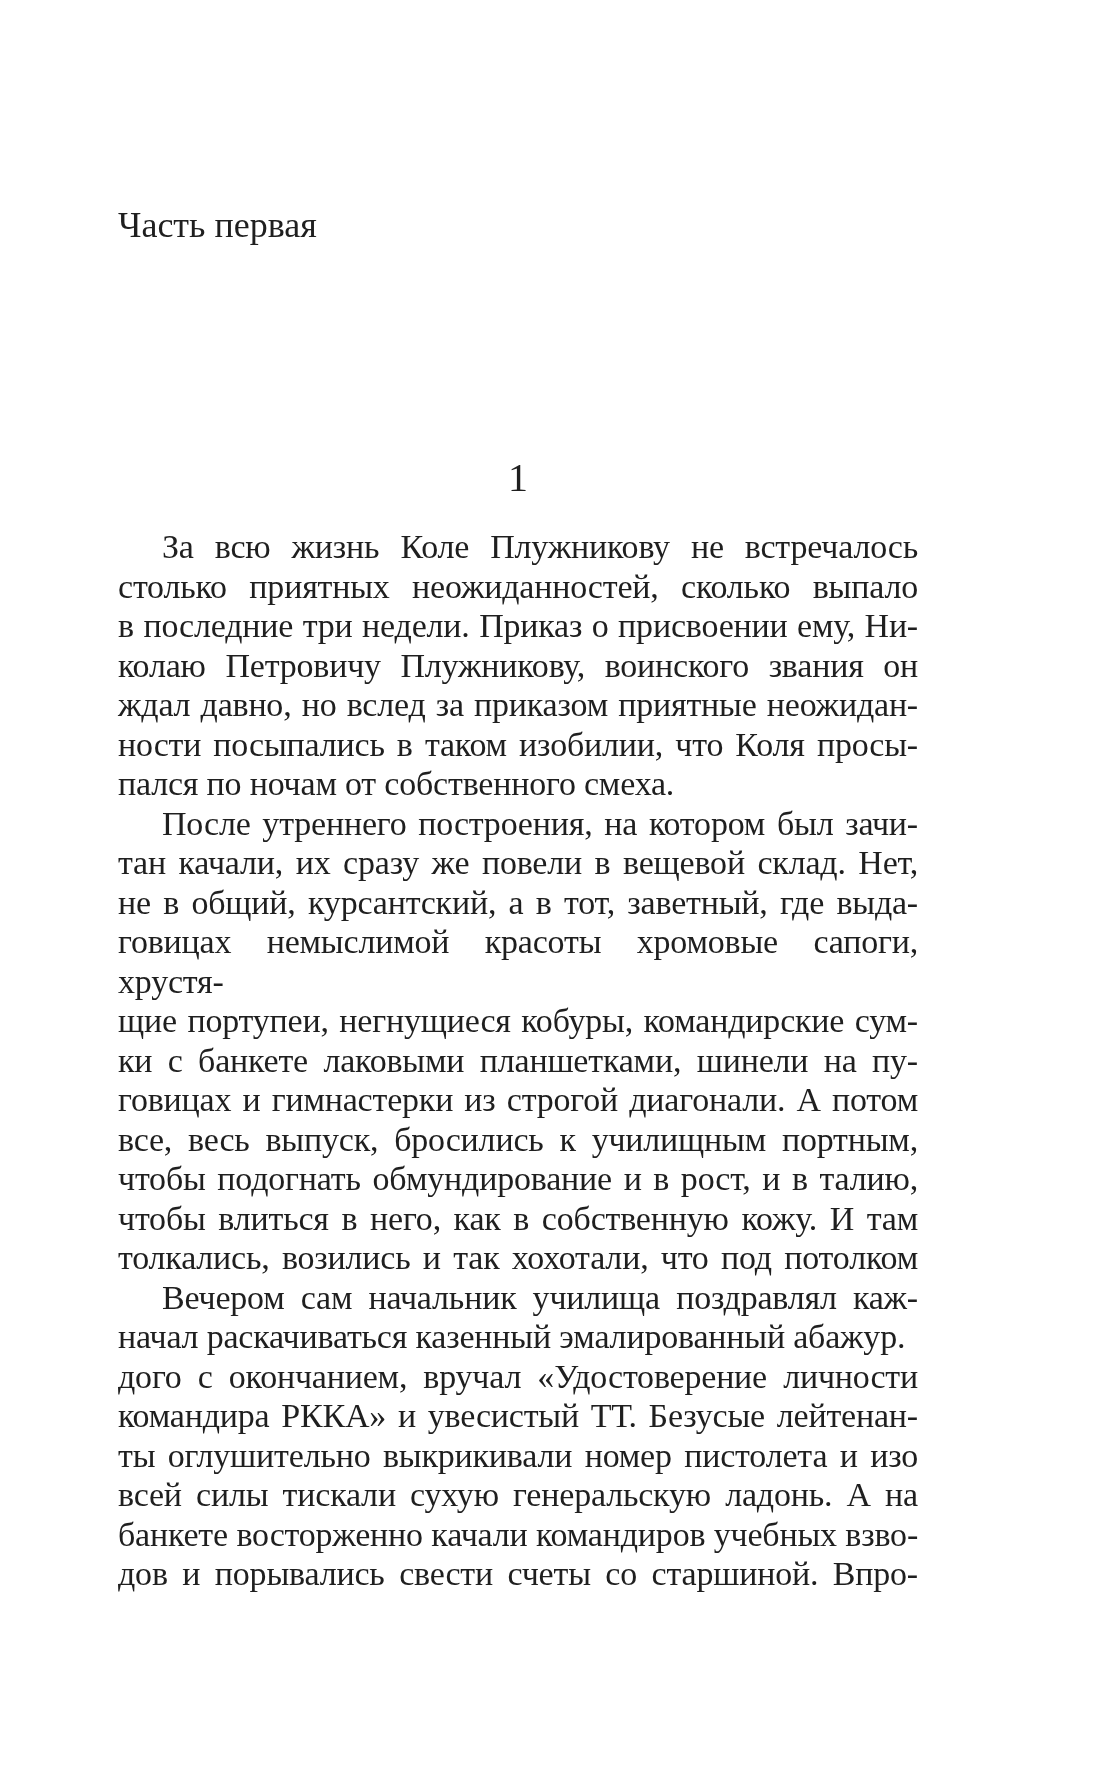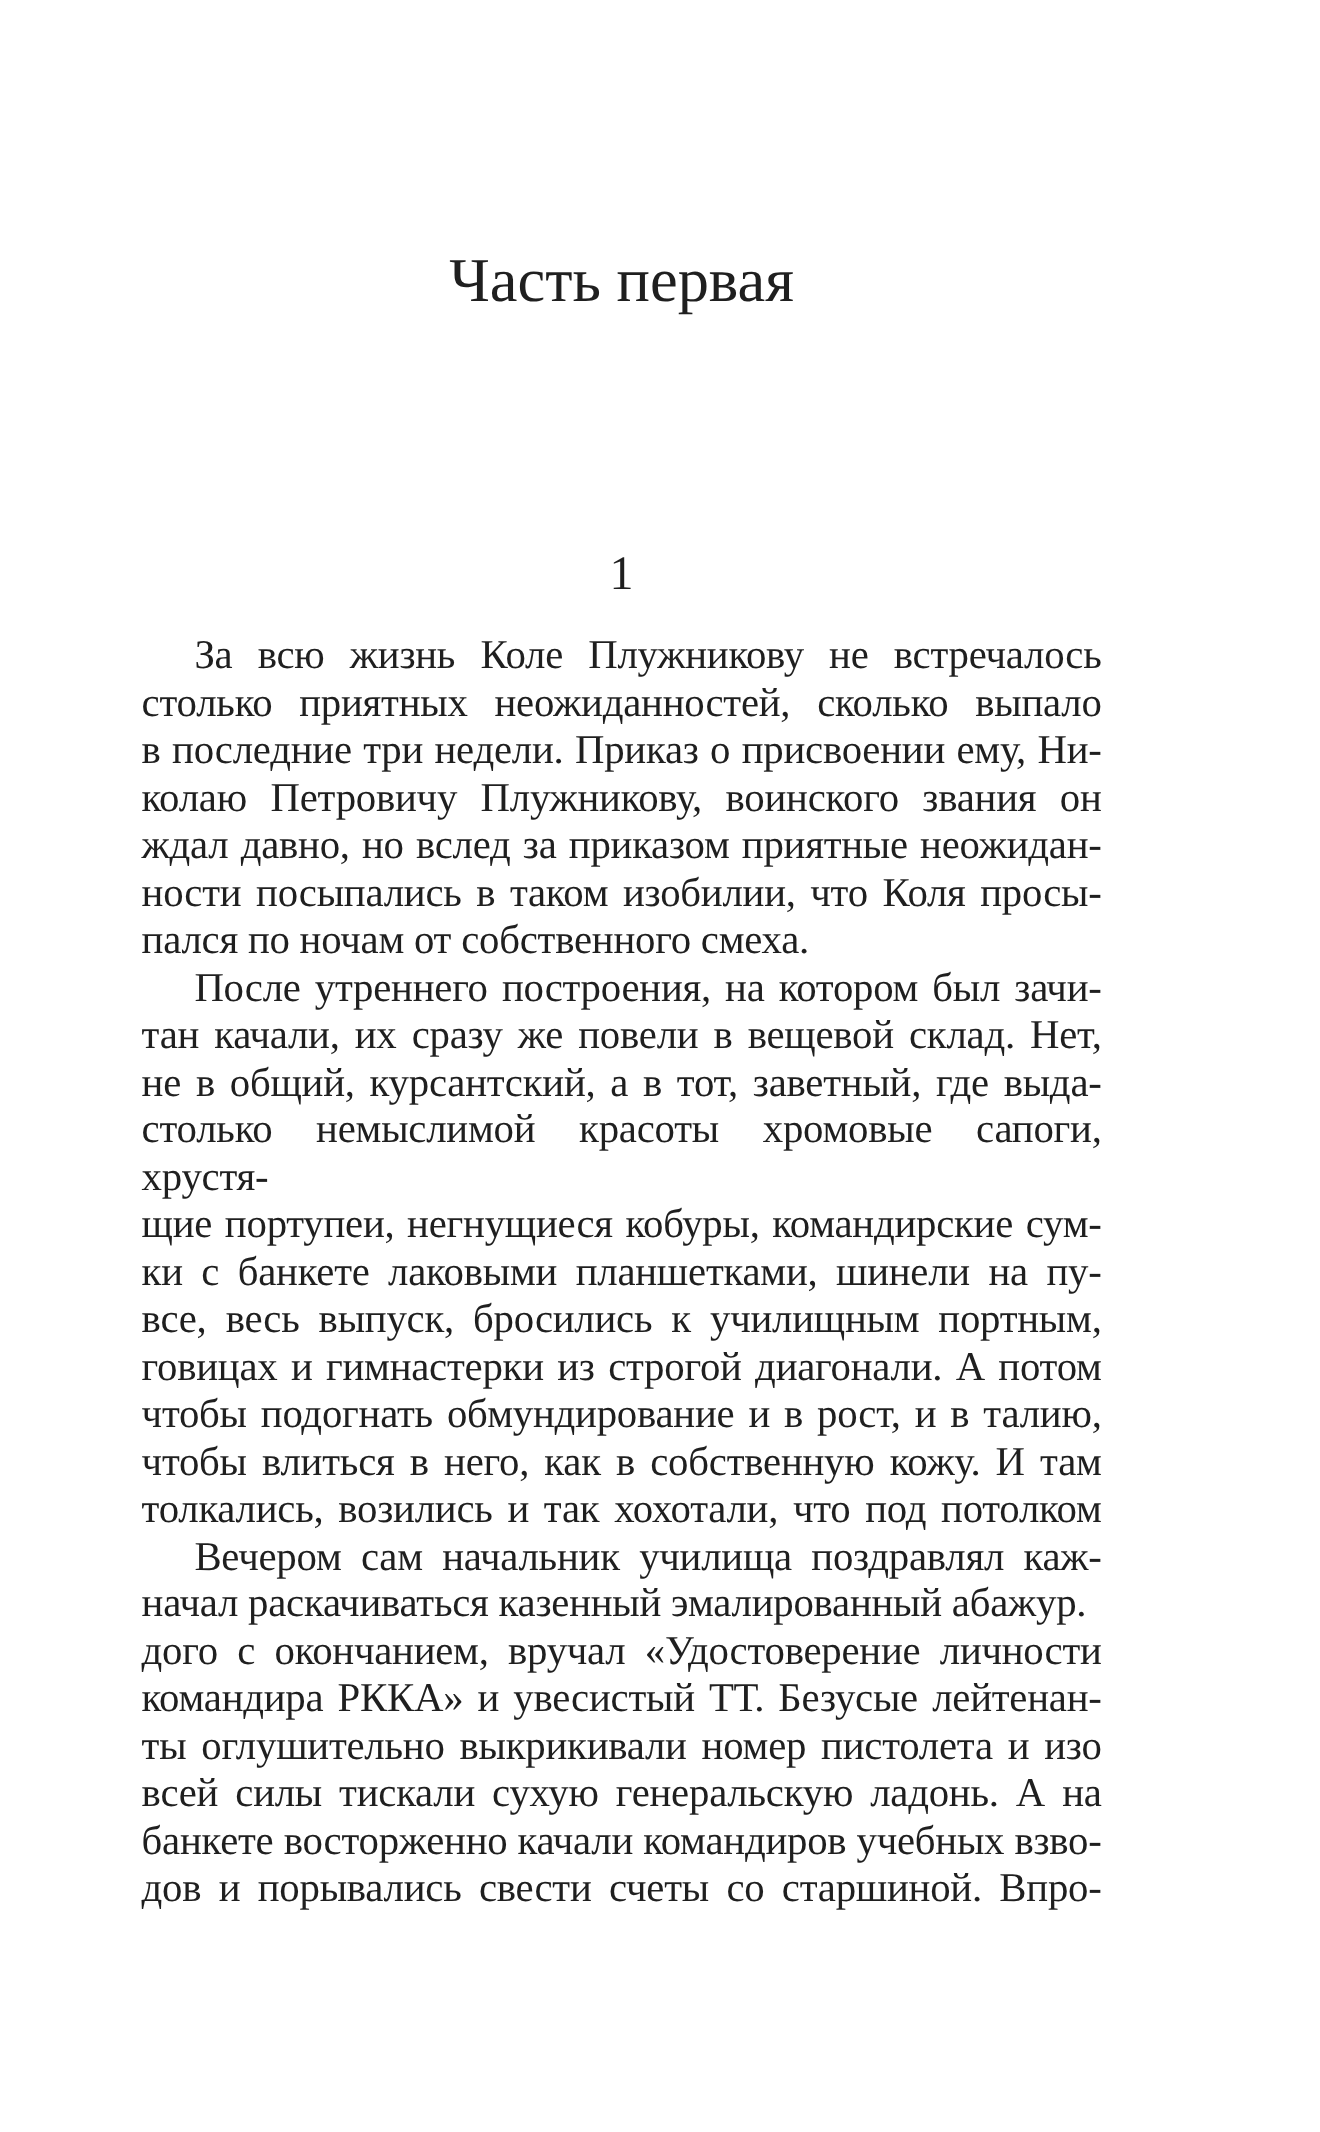--- a/index.html
+++ b/index.html
@@ -13,22 +13,22 @@
     position: relative;
     width: 1100px;
     height: 1777px;
     font-family: "Liberation Serif", "DejaVu Serif", serif;
   }
   .part-title {
     position: absolute;
     top: 206px;
     left: 118px;
     width: 800px;
-    text-align: center;
-    font-size: 52px;
+    text-align: left;
+    font-size: 36px;
     line-height: 1.1;
     font-weight: 400;
   }
   .chapter-number {
     position: absolute;
     top: 458px;
     left: 118px;
     width: 800px;
     text-align: center;
     font-size: 40px;
@@ -62,25 +62,25 @@
       <div class="line indent">За всю жизнь Коле Плужникову не встречалось</div>
       <div class="line">столько приятных неожиданностей, сколько выпало</div>
       <div class="line">в последние три недели. Приказ о присвоении ему, Ни-</div>
       <div class="line">колаю Петровичу Плужникову, воинского звания он</div>
       <div class="line">ждал давно, но вслед за приказом приятные неожидан-</div>
       <div class="line">ности посыпались в таком изобилии, что Коля просы-</div>
       <div class="line para-end">пался по ночам от собственного смеха.</div>
       <div class="line indent">После утреннего построения, на котором был зачи-</div>
       <div class="line">тан качали, их сразу же повели в вещевой склад. Нет,</div>
       <div class="line">не в общий, курсантский, а в тот, заветный, где выда-</div>
-      <div class="line">столько немыслимой красоты хромовые сапоги, хрустя-</div>
+      <div class="line">говицах немыслимой красоты хромовые сапоги, хрустя-</div>
       <div class="line">щие портупеи, негнущиеся кобуры, командирские сум-</div>
       <div class="line">ки с банкете лаковыми планшетками, шинели на пу-</div>
+      <div class="line">говицах и гимнастерки из строгой диагонали. А потом</div>
       <div class="line">все, весь выпуск, бросились к училищным портным,</div>
-      <div class="line">говицах и гимнастерки из строгой диагонали. А потом</div>
       <div class="line">чтобы подогнать обмундирование и в рост, и в талию,</div>
       <div class="line">чтобы влиться в него, как в собственную кожу. И там</div>
       <div class="line">толкались, возились и так хохотали, что под потолком</div>
       <div class="line indent">Вечером сам начальник училища поздравлял каж-</div>
       <div class="line para-end">начал раскачиваться казенный эмалированный абажур.</div>
       <div class="line">дого с окончанием, вручал «Удостоверение личности</div>
       <div class="line">командира РККА» и увесистый ТТ. Безусые лейтенан-</div>
       <div class="line">ты оглушительно выкрикивали номер пистолета и изо</div>
       <div class="line">всей силы тискали сухую генеральскую ладонь. А на</div>
       <div class="line">банкете восторженно качали командиров учебных взво-</div>

